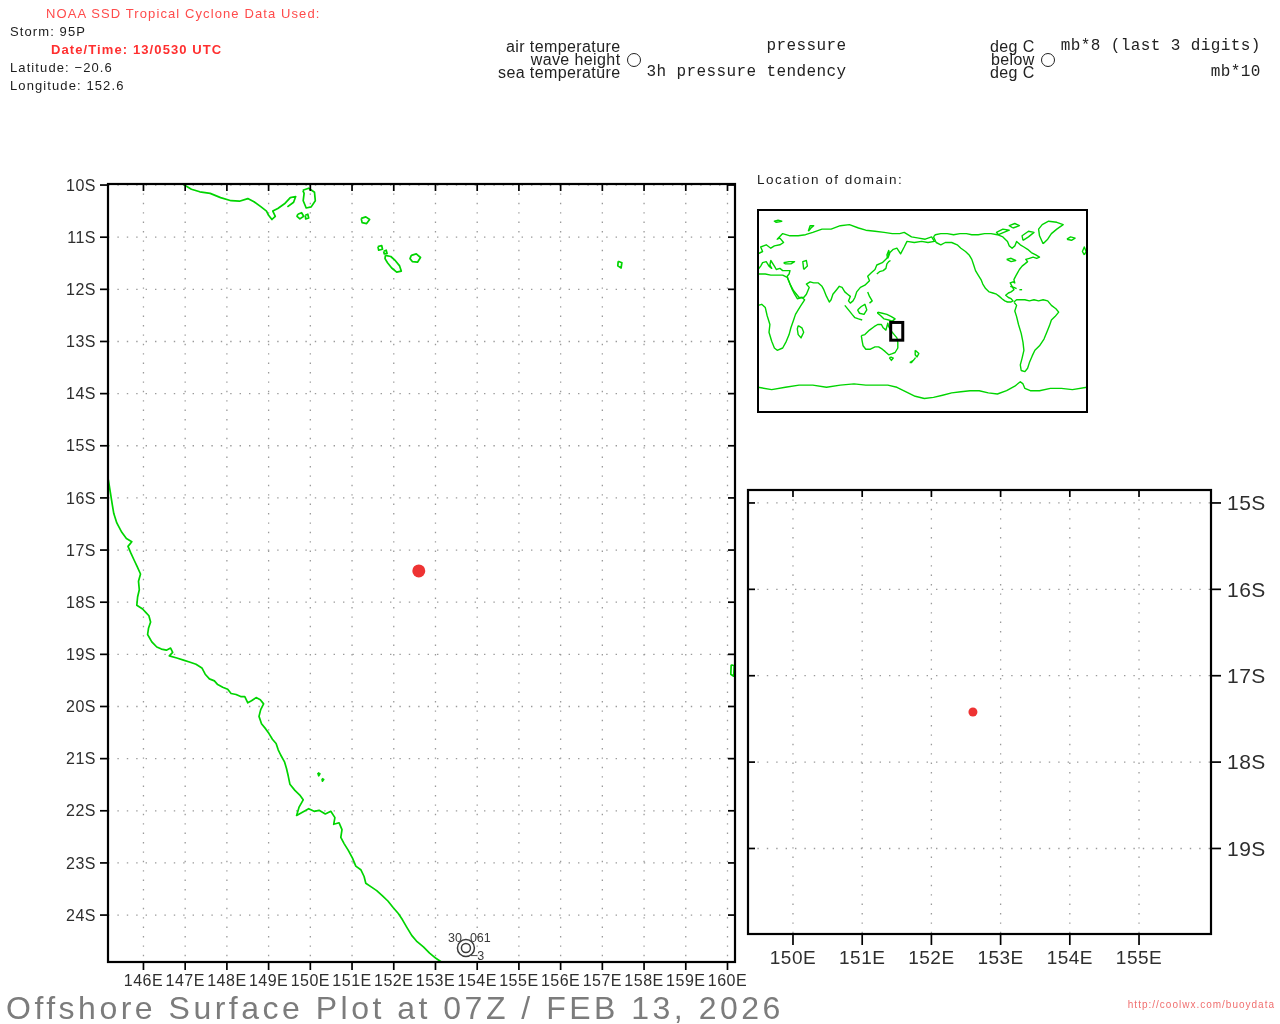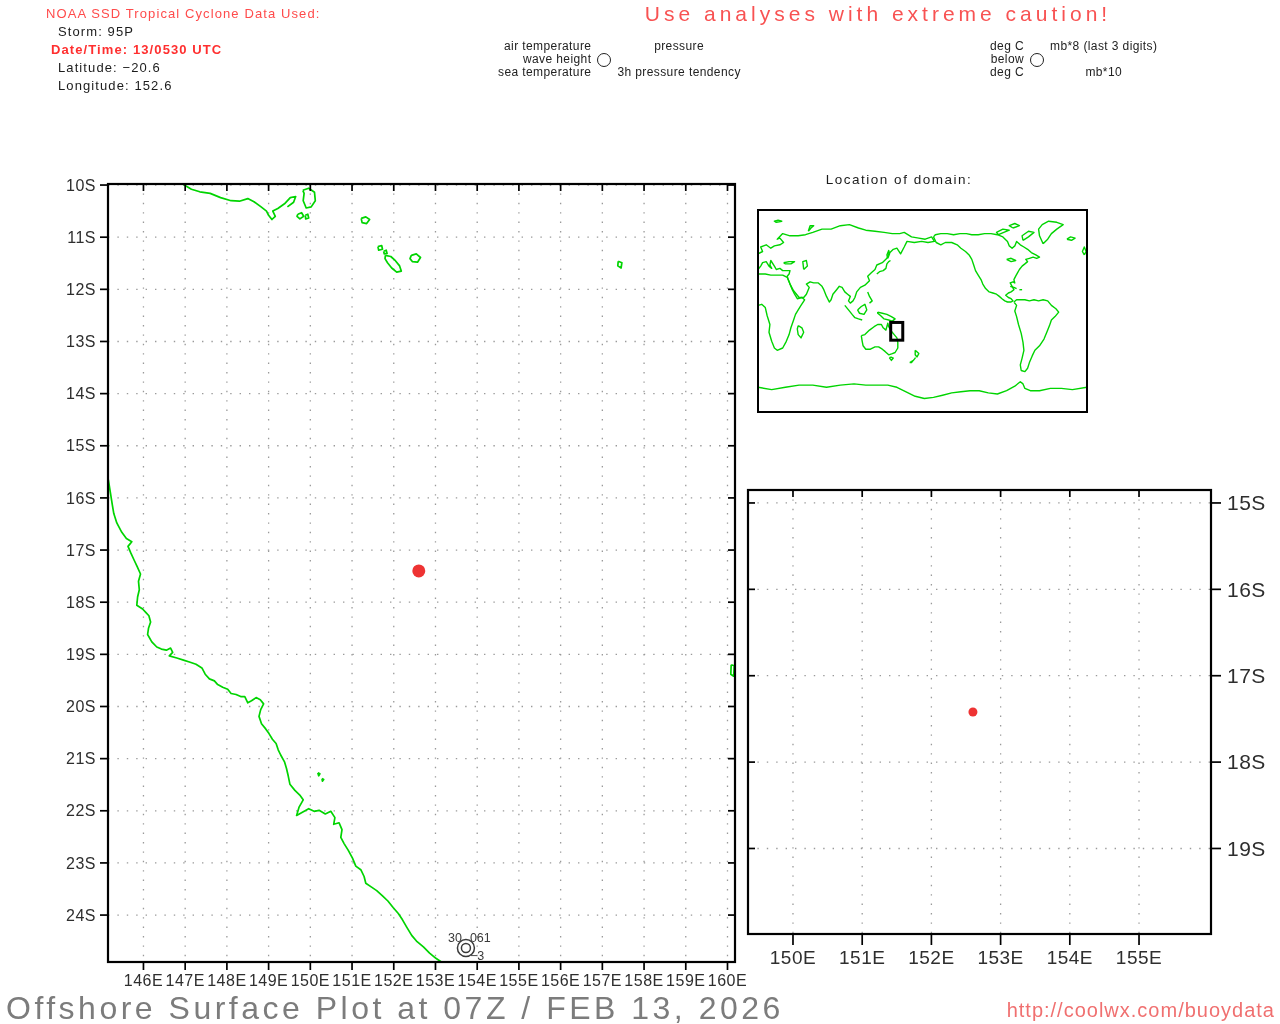--- a/index.html
+++ b/index.html
@@ -1,50 +1,49 @@
 <!DOCTYPE html>
 <html><head>
 <meta charset="utf-8">
 <style>
   html,body{margin:0;padding:0;background:#ffffff;width:1280px;height:1024px;overflow:hidden;
     font-family:"Liberation Sans", sans-serif;}
   .abs{position:absolute;}
   #stage{position:relative;width:1280px;height:1024px;background:#fff;}
   .red{color:#ff4b4b;margin-left:36px;}
   .redbold{color:#ff2f2f;font-weight:bold;padding-left:41px;}
-  .blk{color:#1c1c1c;margin-left:48px;}
+  .blk{color:#1c1c1c;}
   #info{left:10px;top:5px;font-size:13px;line-height:18px;letter-spacing:1.1px;}
   #caution{left:608px;top:2px;width:540px;text-align:center;font-size:21px;letter-spacing:4px;color:#f85252;}
-  .legend{top:40px;font-size:12px;line-height:13px;letter-spacing:.4px;color:#222;display:flex;align-items:center;}
+  .legend{top:40px;font-size:16px;line-height:13px;letter-spacing:.4px;color:#222;display:flex;align-items:center;}
   .legend .c1{text-align:right;}
-  .legend .c2{text-align:center;}
+  .legend .c2{text-align:right;font-family:Liberation Mono, monospace;}
   .legend .rows div{height:13px;white-space:pre;}
   .stn-circle{width:12px;height:12px;border:1.6px solid #222;border-radius:50%;margin:0 6px;flex:0 0 auto;}
   #legendL{left:498px;}
   #legendR{left:968px;margin-left:22px;}
   #warning{left:172px;top:143px;font-size:13.5px;letter-spacing:1.6px;color:#f85252;}
-  #inset-title{left:734px;top:172px;width:330px;text-align:center;font-size:13.5px;letter-spacing:1.5px;color:#1c1c1c;}
+  #inset-title{left:757px;top:172px;width:330px;text-align:left;font-size:13.5px;letter-spacing:1.5px;color:#1c1c1c;}
   #footer-title{left:6px;top:990px;font-size:32px;letter-spacing:3.5px;color:#7c7c7c;white-space:nowrap;}
-  #footer-url{left:1000px;top:999px;width:275px;text-align:right;font-size:20px;letter-spacing:1px;color:#f07070;white-space:nowrap;}
+  #footer-url{left:1000px;top:999px;width:275px;text-align:right;font-size:10px;letter-spacing:1px;color:#f07070;white-space:nowrap;}
   svg text{font-family:"Liberation Sans", sans-serif;}
 </style>
 </head>
 <body>
 
 <div id="stage">
 
   <div id="info" class="abs">
     <div class="red">NOAA SSD Tropical Cyclone Data Used:</div>
     <div class="blk">Storm: 95P</div>
     <div class="redbold">Date/Time: 13/0530 UTC</div>
     <div class="blk">Latitude: −20.6</div>
     <div class="blk">Longitude: 152.6</div>
   </div>
 
-  <div id="caution" class="abs">Use analyses with extreme caution!</div>
 
   <div id="legendL" class="abs legend">
     <div class="rows c1">
       <div>air temperature</div>
       <div>wave height</div>
       <div>sea temperature</div>
     </div>
     <div class="stn-circle"></div>
     <div class="rows c2">
       <div>pressure</div>

